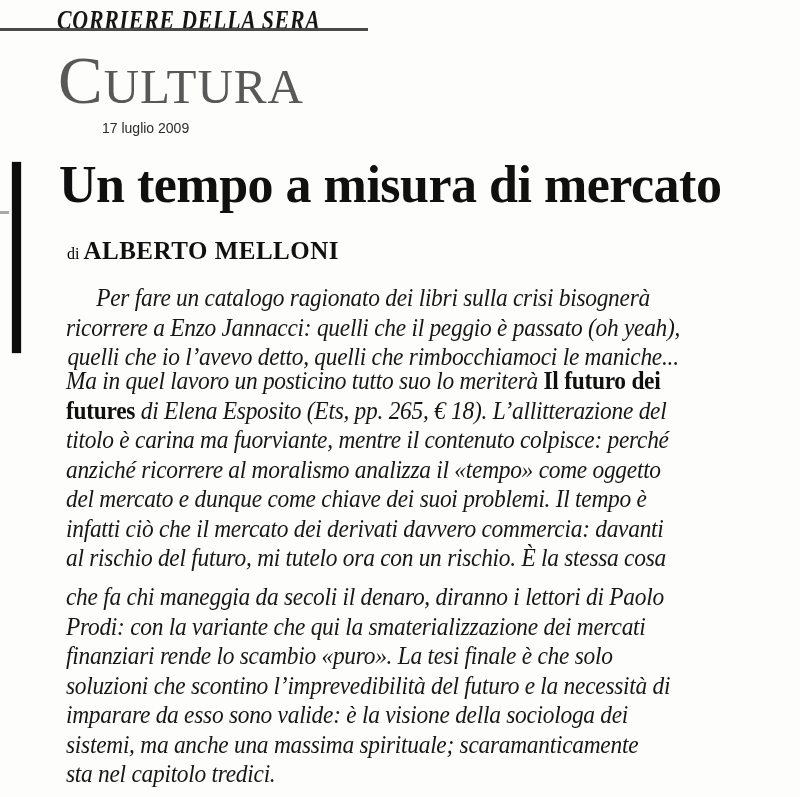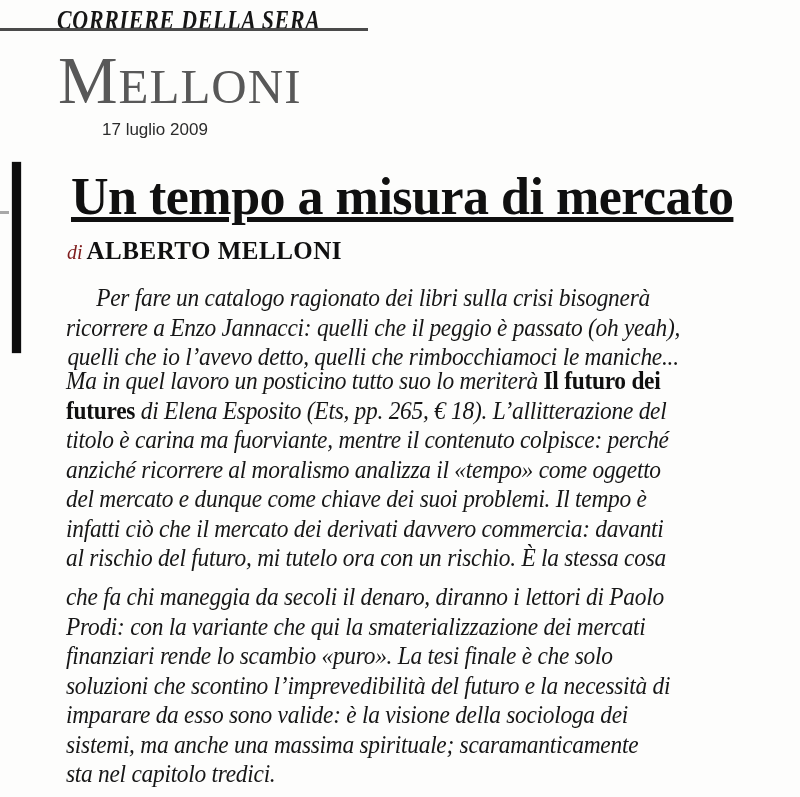--- a/index.html
+++ b/index.html
@@ -34,21 +34,21 @@
     font-size: 49px; line-height: 1.1;
     letter-spacing: 1px;
     color: #585858;
     font-family: "Liberation Serif", serif;
   }
   .section-title::first-letter { font-size: 67px; }
 
   .date-line {
     left: 102px; top: 120px;
     font-family: "Liberation Sans", sans-serif;
-    font-size: 17px; color: #2b2b2b;
+    font-size: 14px; color: #2b2b2b;
   }
 
   
   .margin-bar {
     left: 12px; top: 162px; width: 9px; height: 191px;
     background: #0d0d0d;
     box-shadow: 0 0 1px #333;
   }
   .margin-dash {
     left: 0px; top: 211px; width: 9px; height: 3px;
@@ -58,21 +58,21 @@
   
   .headline {
     left: 55px; top: 152px;
     font-size: 52px; font-weight: bold;
     letter-spacing: -0.5px;
     color: #101010;
     white-space: nowrap;
     line-height: 1.1;
   }
   .byline { left: 67px; top: 237px; white-space: nowrap; }
-  .byline .prefix { font-style: italic; font-size: 20px; color: #7f1d1d; }
+  .byline .prefix { font-size: 16px; color: #000000; }
   .byline .name {
     font-weight: bold; font-size: 25px; letter-spacing: 0.5px; color: #101010; text-align: center;
   }
 
   
   .para { left: 66px; }
   .p1 { top: 283px; text-align: center; }
   .p2 { top: 366px; }
   .p3 { top: 582px; }
   .bline {
@@ -86,27 +86,27 @@
   }
   .bold-roman {
     font-style: normal; font-weight: bold; color: #0f0f0f;
   }
 </style>
 </head>
 <body>
 
 <div class="abs masthead">CORRIERE DELLA SERA</div>
 <div class="abs masthead-rule"></div>
-<div class="abs section-title">MELLONI</div>
+<div class="abs section-title">CULTURA</div>
 <div class="abs date-line">17 luglio 2009</div>
 
 <div class="abs margin-bar"></div>
 <div class="abs margin-dash"></div>
 
-<h1 class="abs headline" style="margin:16px; font-weight:bold;text-decoration:underline;">Un tempo a misura di mercato</h1>
+<h1 class="abs headline" style="margin:4px; font-weight:bold;">Un tempo a misura di mercato</h1>
 
 <div class="abs byline">
   <span class="prefix">di</span>
   <span> </span>
   <span class="name">ALBERTO MELLONI</span>
 </div>
 
 <div class="abs para p1">
   <div class="bline">Per fare un catalogo ragionato dei libri sulla crisi bisognerà</div>
   <div class="bline">ricorrere a Enzo Jannacci: quelli che il peggio è passato (oh yeah),</div>

